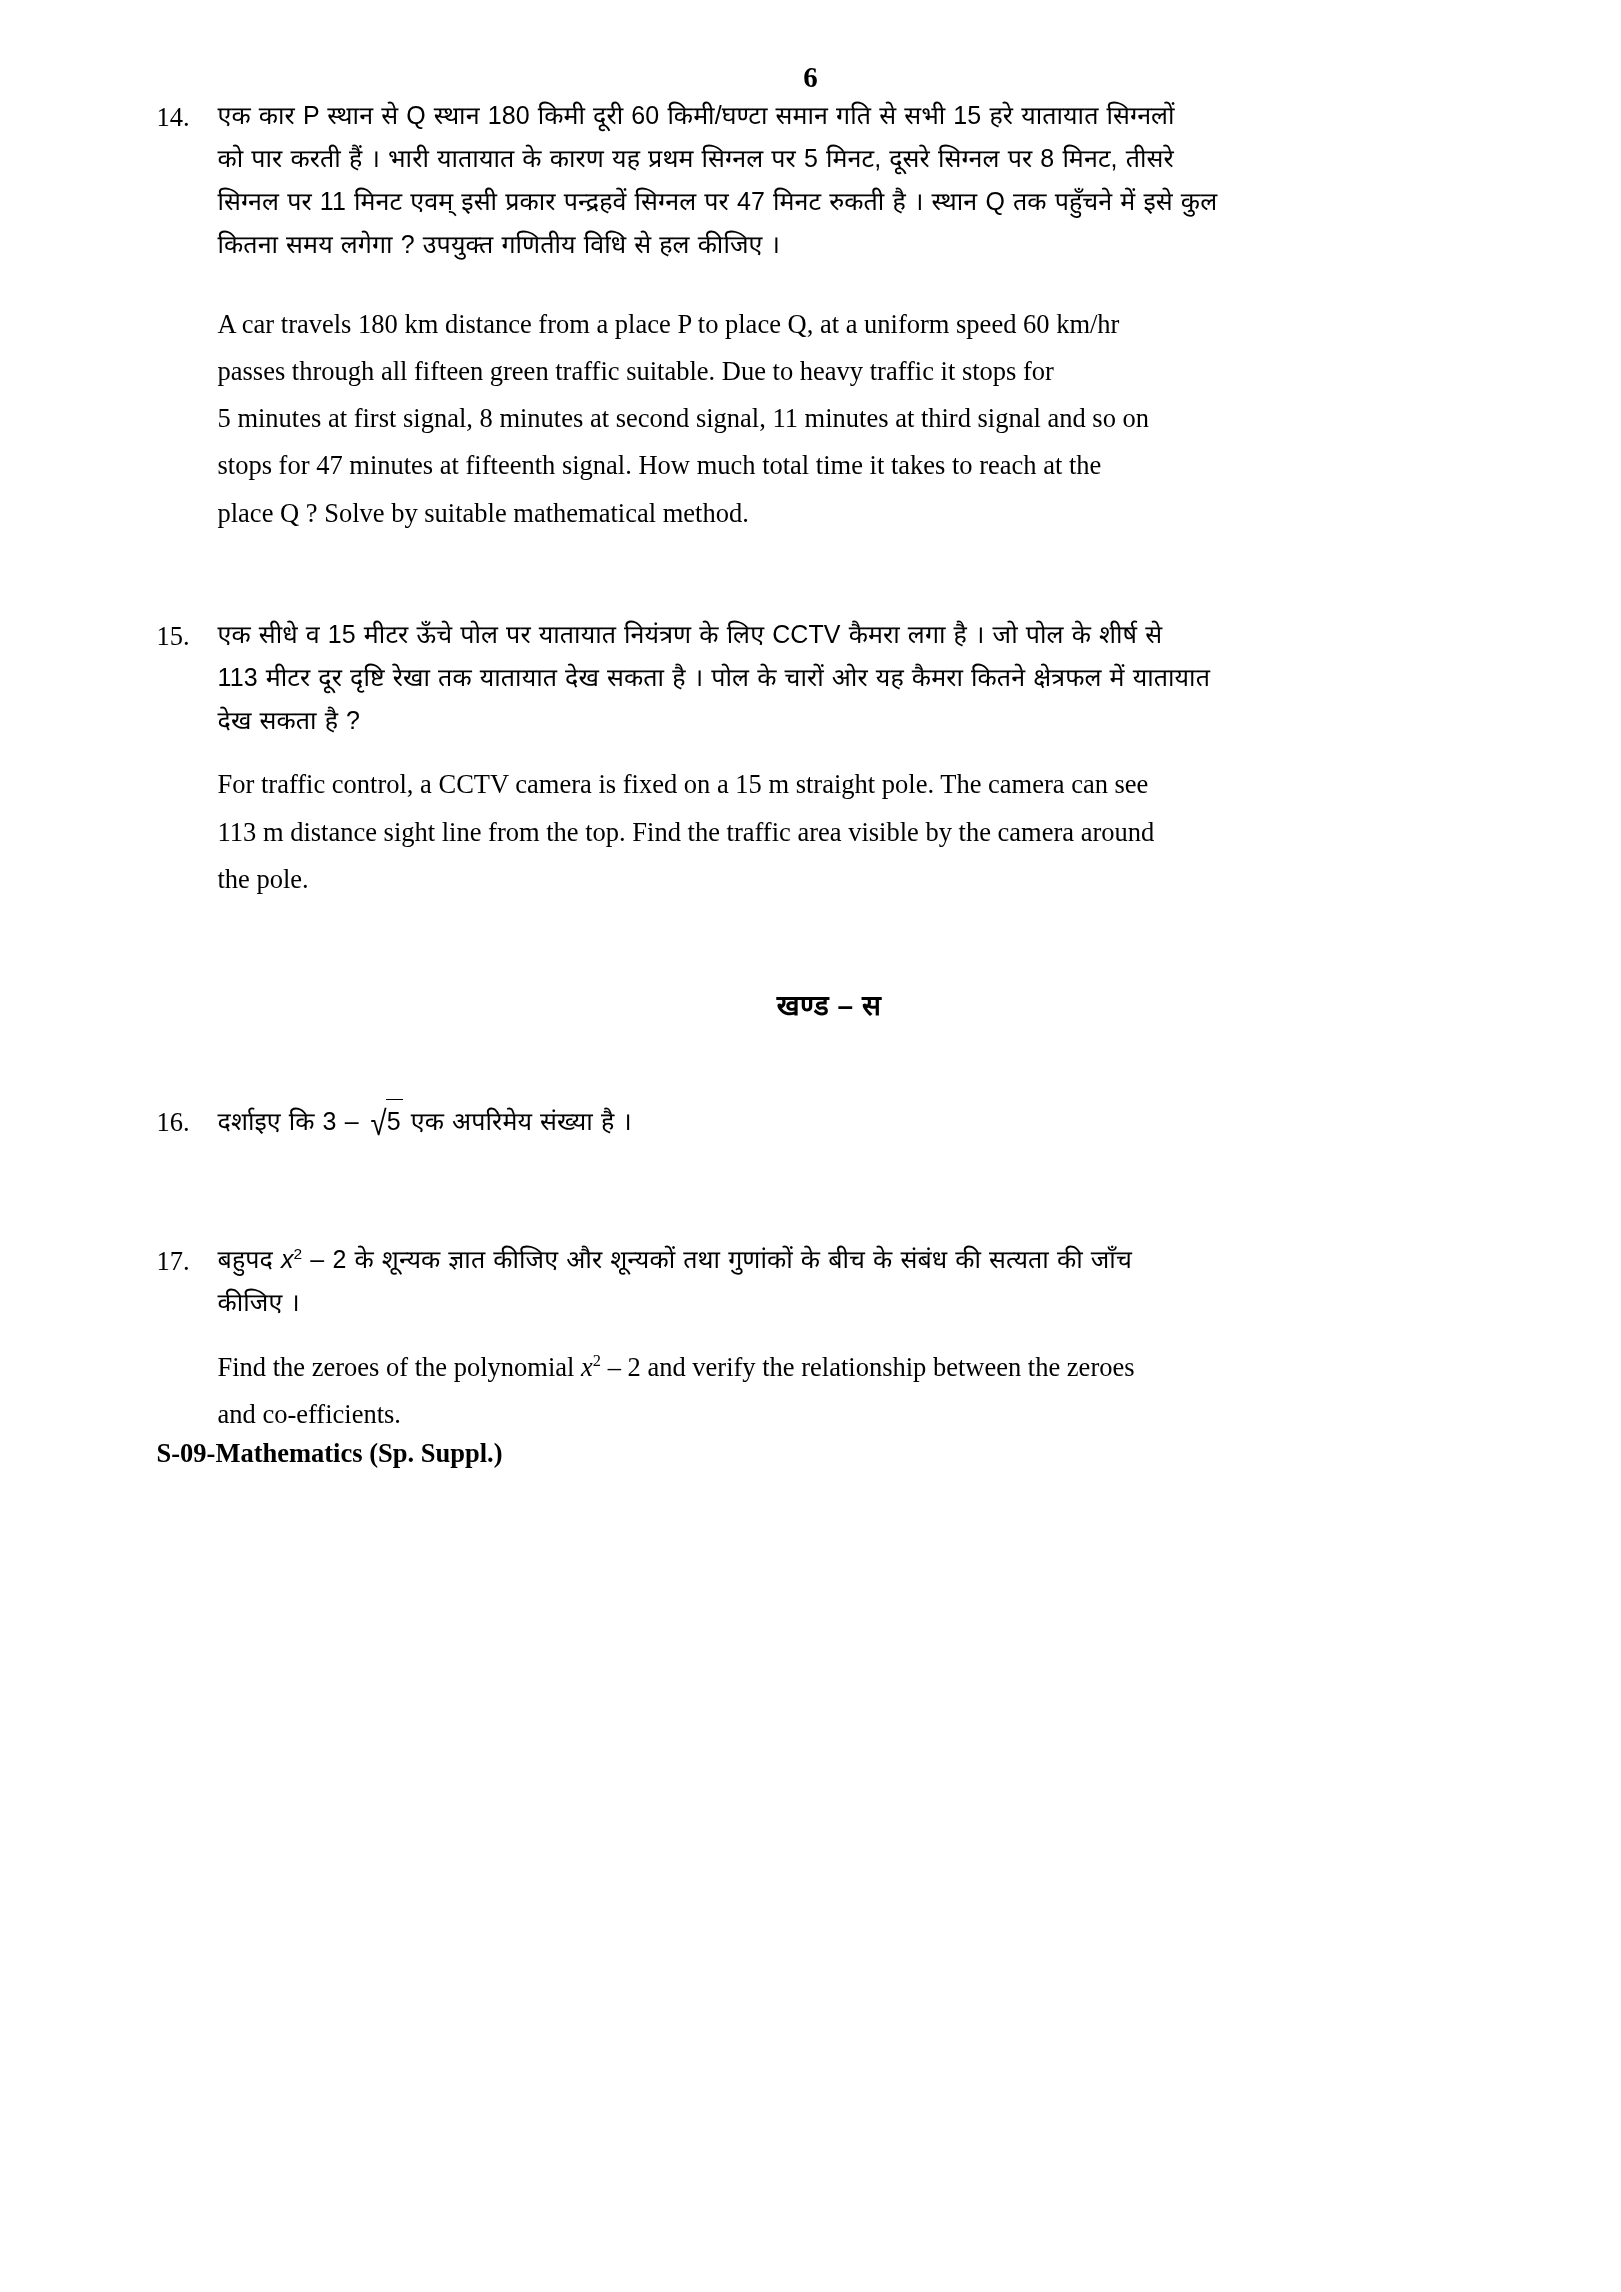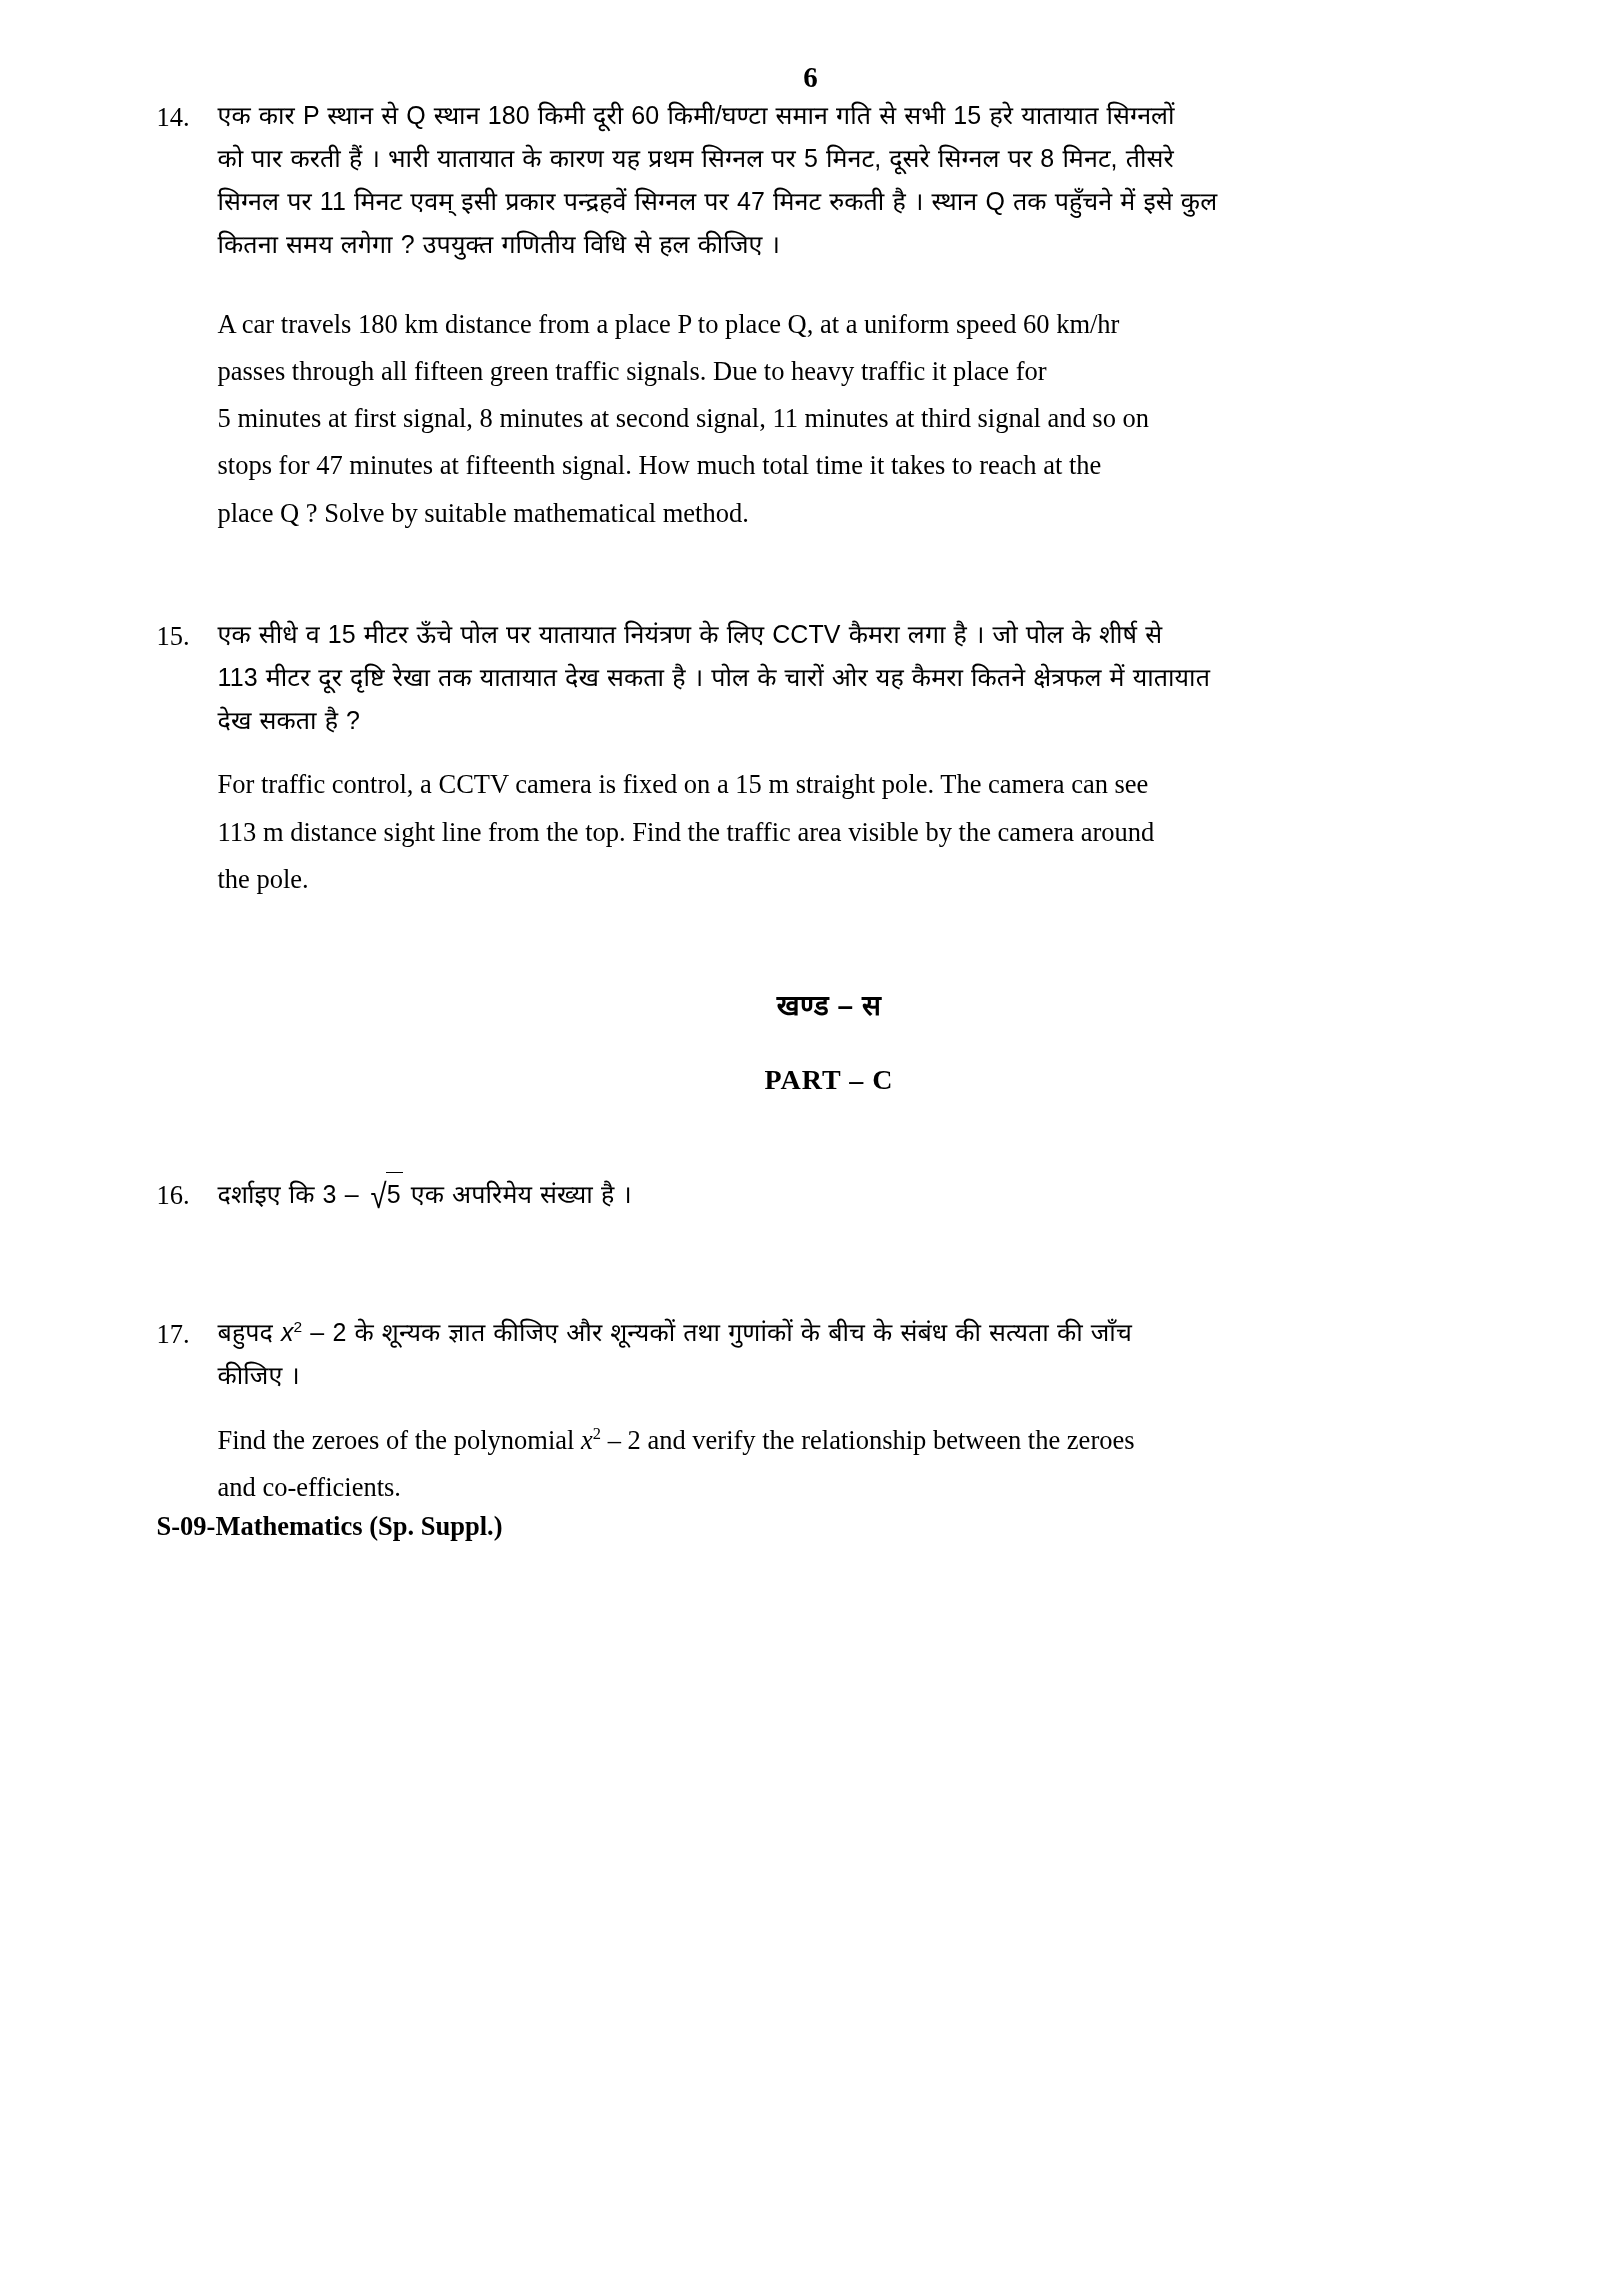--- a/index.html
+++ b/index.html
@@ -137,21 +137,21 @@
       <div class="qbody">
         <div class="hindi">
           <span class="hindi-line">एक कार P  स्थान से Q  स्थान 180 किमी दूरी 60 किमी/घण्टा समान गति से सभी 15 हरे यातायात सिग्नलों</span>
           <span class="hindi-line">को पार करती हैं । भारी यातायात के कारण यह प्रथम सिग्नल पर 5 मिनट, दूसरे सिग्नल पर 8 मिनट, तीसरे</span>
           <span class="hindi-line">सिग्नल पर 11 मिनट एवम् इसी प्रकार पन्द्रहवें सिग्नल पर 47 मिनट रुकती है । स्थान Q तक पहुँचने में इसे कुल</span>
           <span class="hindi-line">कितना समय लगेगा  ? उपयुक्त गणितीय विधि से हल कीजिए ।</span>
         </div>
         <div class="gap-14"></div>
         <div class="english">
           <span class="english-line">A car travels 180 km distance from a place P to place Q, at a uniform speed 60 km/hr</span>
-          <span class="english-line">passes through all fifteen green traffic signals. Due to heavy traffic it place for</span>
+          <span class="english-line">passes through all fifteen green traffic suitable. Due to heavy traffic it stops for</span>
           <span class="english-line">5 minutes at first signal, 8 minutes at second signal, 11 minutes at third signal and so on</span>
           <span class="english-line">stops for 47 minutes at fifteenth signal. How much total time it takes to reach at the</span>
           <span class="english-line">place Q ? Solve by suitable mathematical method.</span>
         </div>
       </div>
     </div>
 
     <div class="gap-q"></div>
 
     <div class="qblock">
@@ -166,21 +166,20 @@
         <div class="english">
           <span class="english-line">For traffic control, a CCTV camera is fixed on a 15 m straight pole. The camera can see</span>
           <span class="english-line">113 m distance sight line from the top. Find the traffic area visible by the camera around</span>
           <span class="english-line">the pole.</span>
         </div>
       </div>
     </div>
 
     <div class="part-heading">
       <div class="khand">खण्ड – स</div>
-      <div class="partc">PART – C</div>
     </div>
 
     <div class="gap-q"></div>
 
     <div class="qblock">
       <div class="qnum">16.</div>
       <div class="qbody">
         <div class="hindi">
           <span class="nowrap">
             <span>दर्शाइए कि 3 – </span><span class="sqrt"><span class="radical">√</span><span class="radicand">5</span></span><span> एक अपरिमेय संख्या है ।</span>

